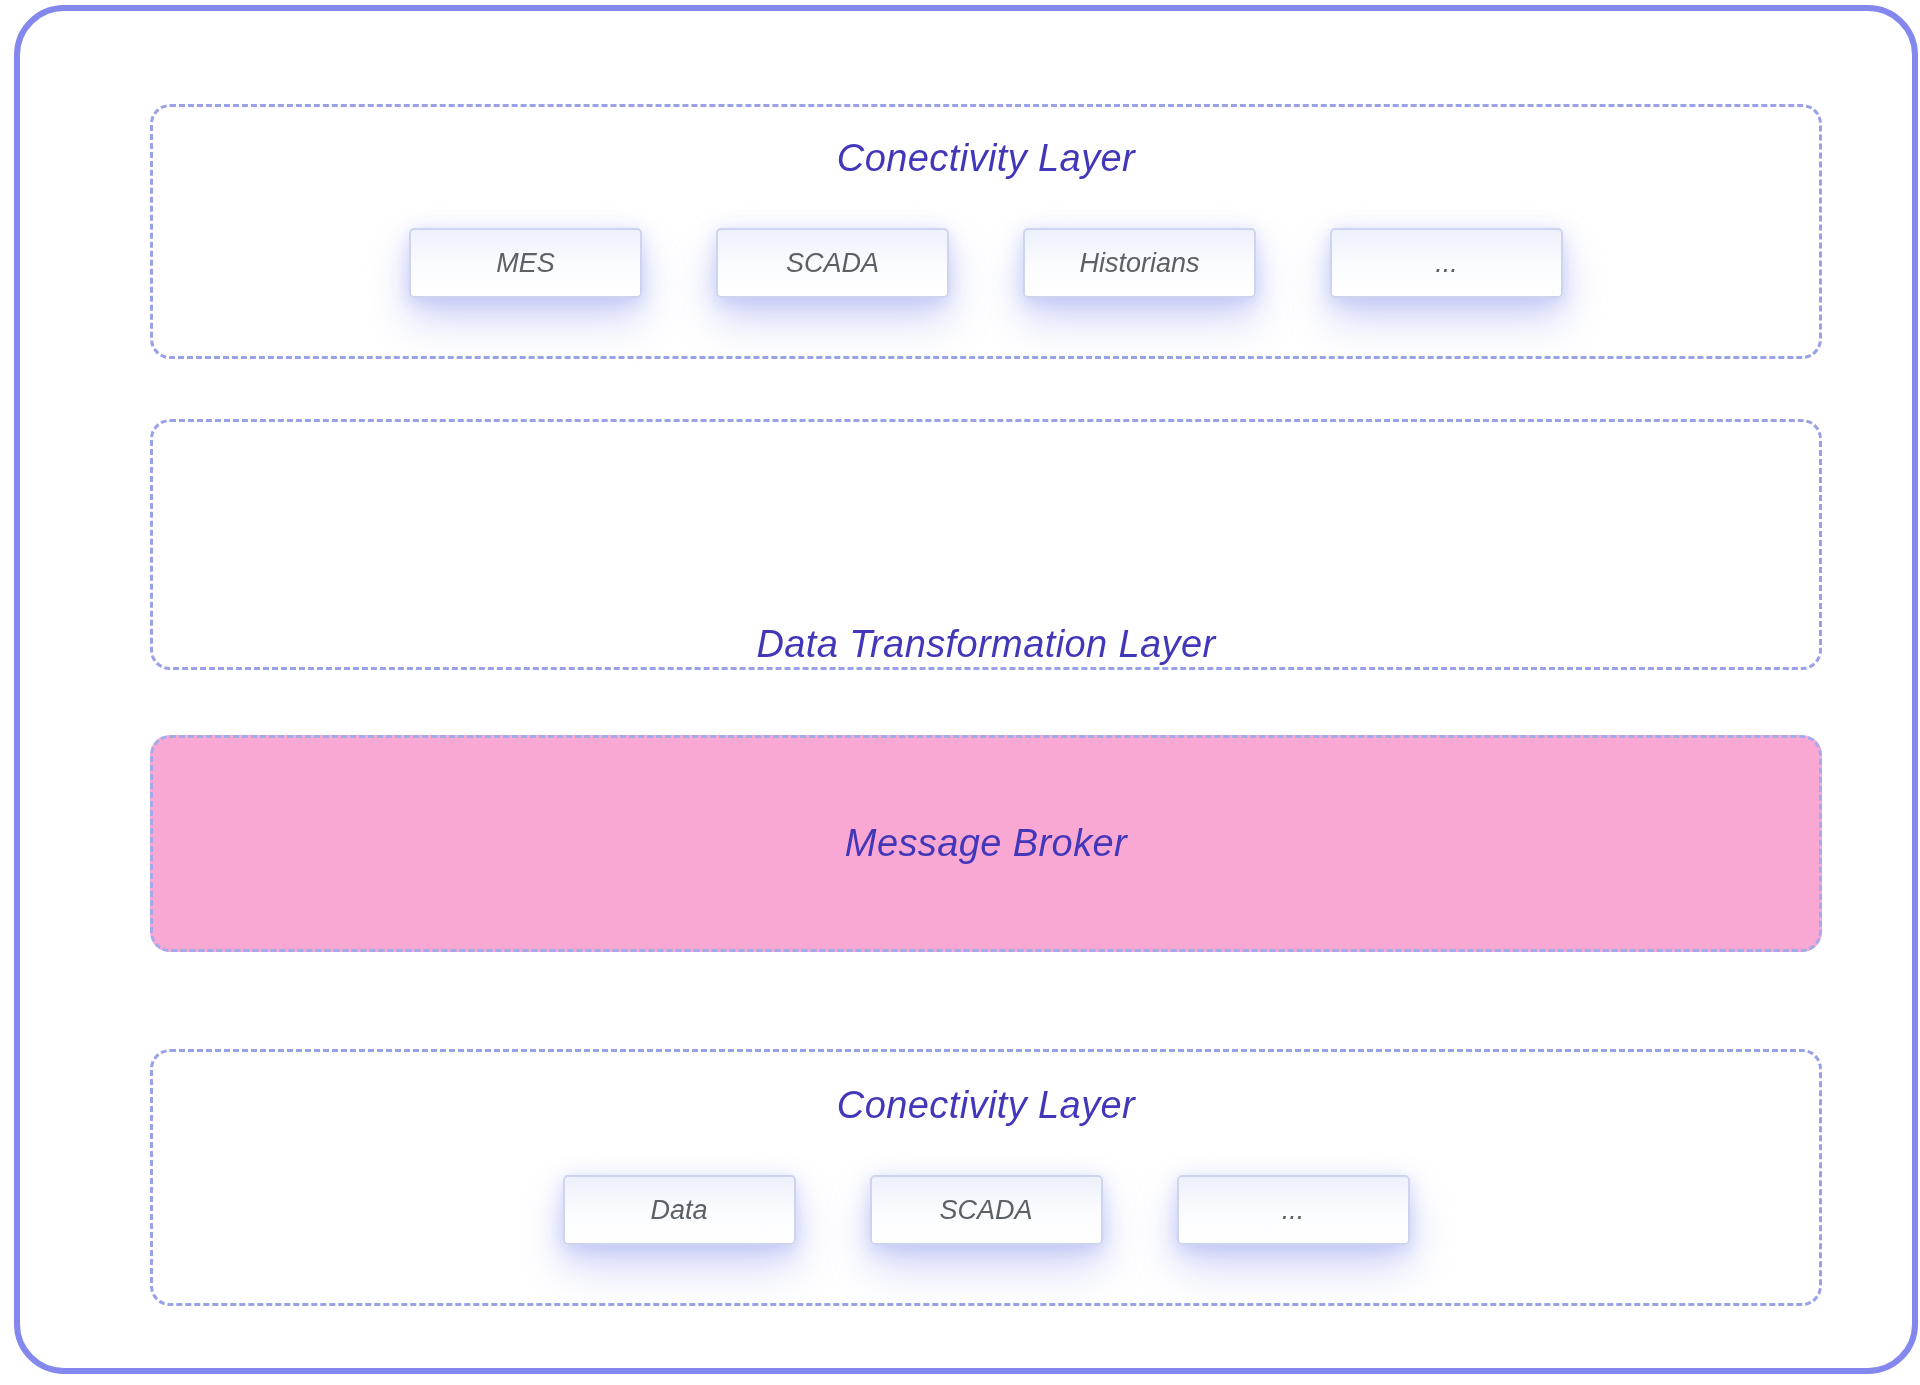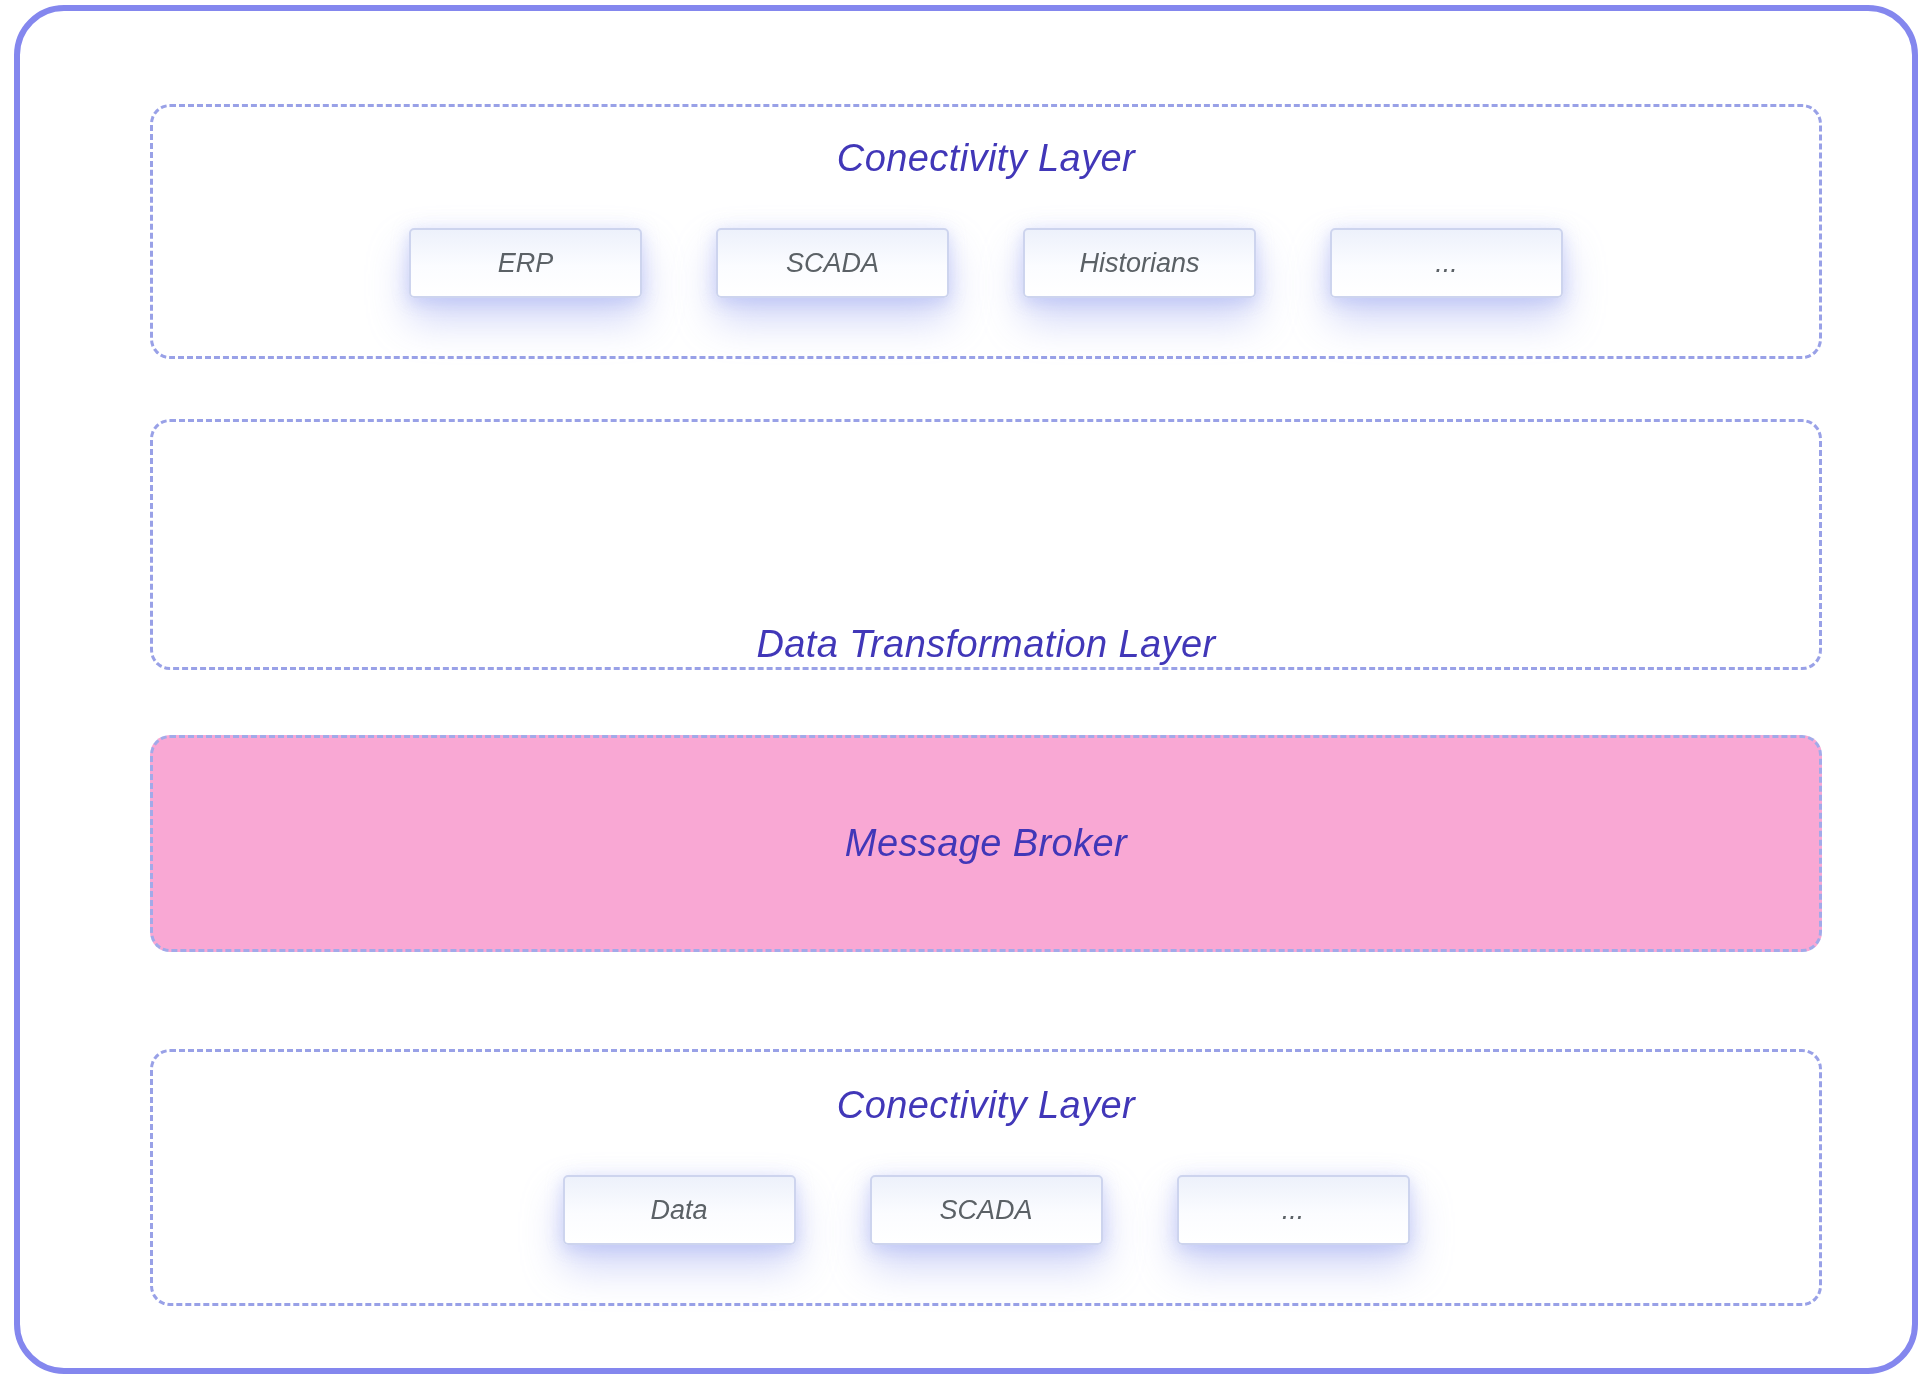--- a/index.html
+++ b/index.html
@@ -90,21 +90,21 @@
   }
 </style>
 </head>
 <body>
 
 <div class="frame">
 
   <section class="layer layer--top">
     <h2 class="layer-title">Conectivity Layer</h2>
     <div class="item-row">
-      <div class="item">ERP</div>
+      <div class="item">MES</div>
       <div class="item">SCADA</div>
       <div class="item">Historians</div>
       <div class="item">...</div>
     </div>
   </section>
 
   <section class="layer layer--transform">
     <h2 class="layer-title">Data Transformation Layer</h2>
   </section>
 

